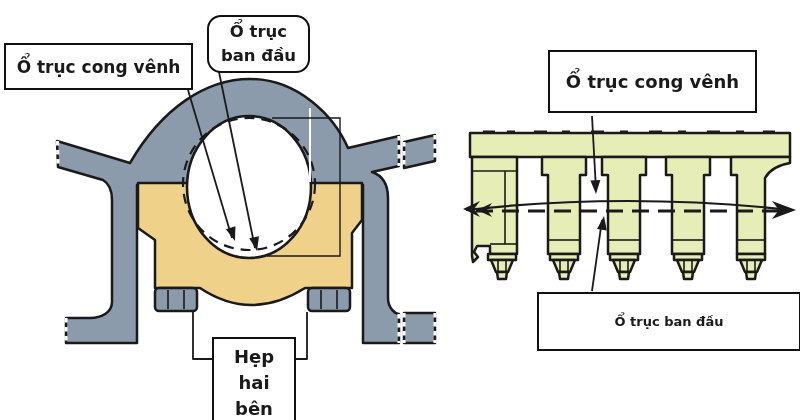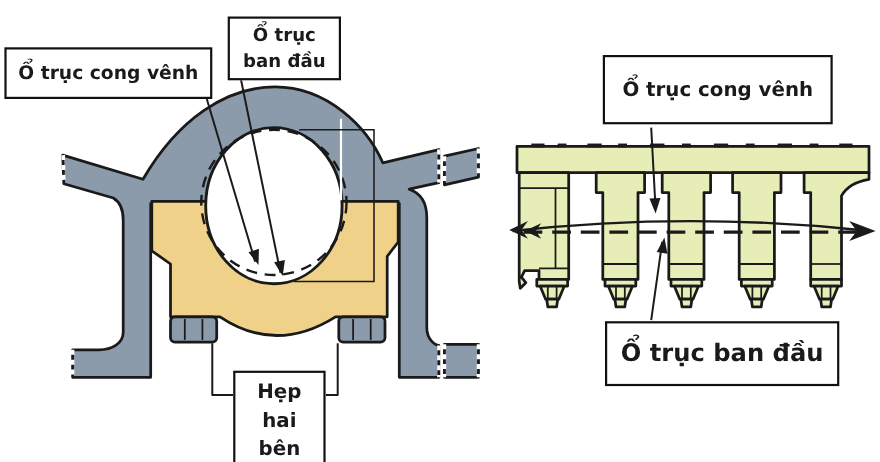--- a/index.html
+++ b/index.html
@@ -191,32 +191,32 @@
       <line class="ld" x1="592" y1="291" x2="602" y2="220"></line>
       <polygon class="ar" points="604,216 597,229.1 606.8,230.6"></polygon>
     </g>
   </g>
 </svg>
 
 <div class="labelbox" style="left:4px;top:43px;width:189px;height:47px;font-size:17px;">
   <span>Ổ trục cong vênh</span>
 </div>
 
-<div class="labelbox" style="left:207px;top:15px;width:103px;height:58px;font-size:16.5px;line-height:24px;">
+<div class="labelbox" style="left:207px;top:15px;width:103px;height:58px;font-size:16.5px;line-height:24px;border-radius:14px;">
   <span>Ổ trục</span>
   <span>ban đầu</span>
 </div>
 
 <div class="labelbox" style="left:212px;top:337px;width:84px;height:92px;font-size:18px;line-height:26px;">
   <span>Hẹp</span>
   <span>hai</span>
   <span>bên</span>
 </div>
 
 <div class="labelbox" style="left:548px;top:50px;width:209px;height:63px;font-size:18px;">
   <span>Ổ trục cong vênh</span>
 </div>
 
-<div class="labelbox" style="left:537px;top:292px;width:213px;height:59px;font-size:22px;margin-left:13px;">
+<div class="labelbox" style="left:537px;top:292px;width:264px;height:59px;font-size:13px;">
   <span>Ổ trục ban đầu</span>
 </div>
 
 </div>
 
 </body></html>

